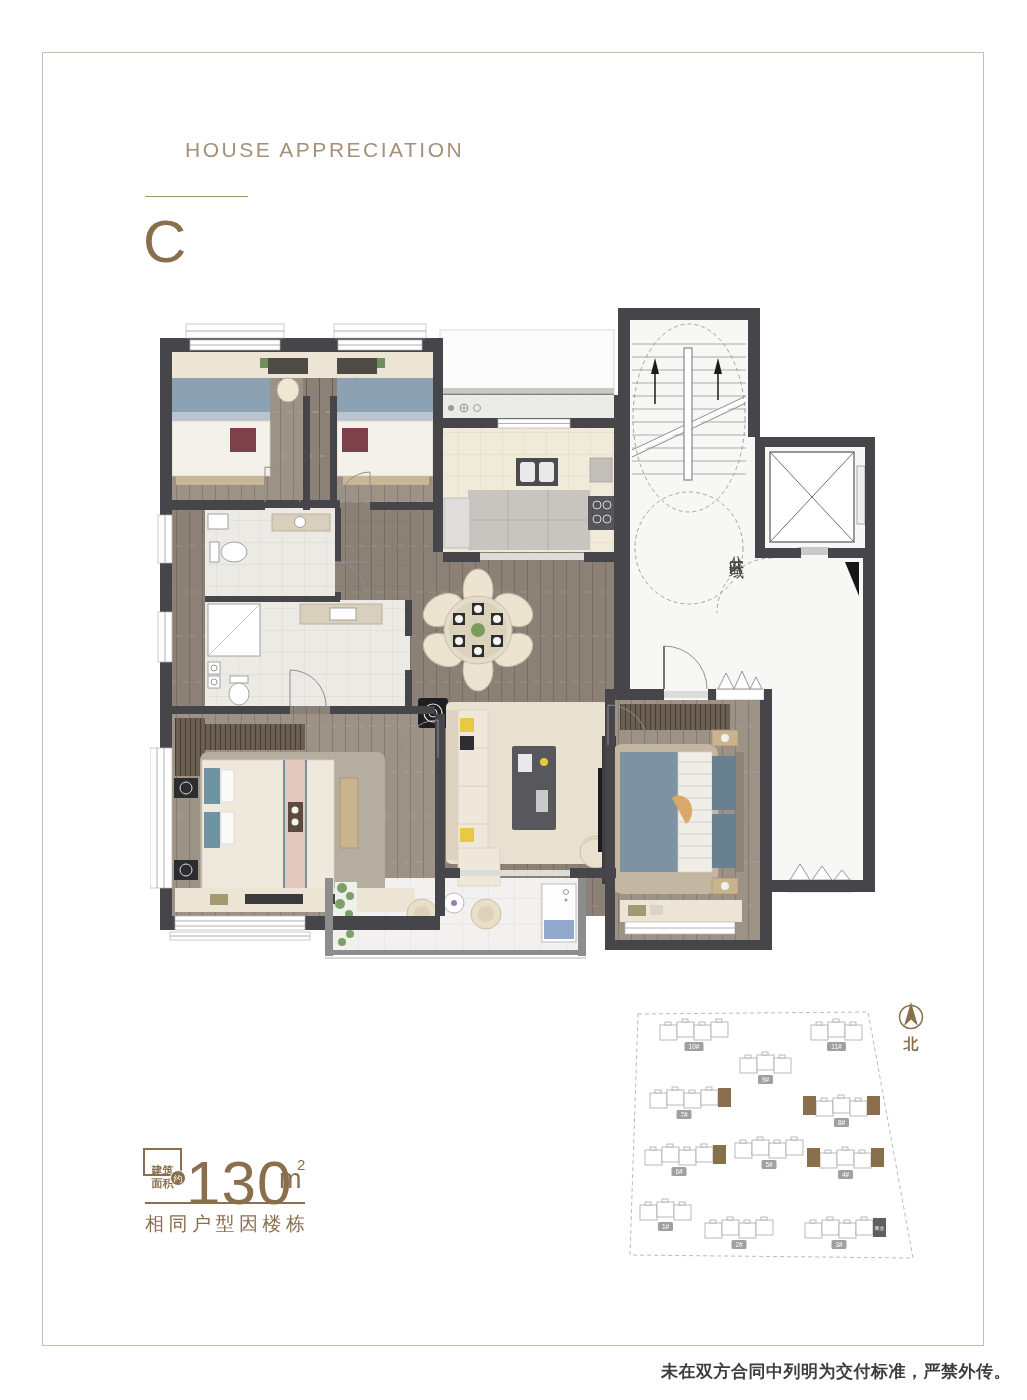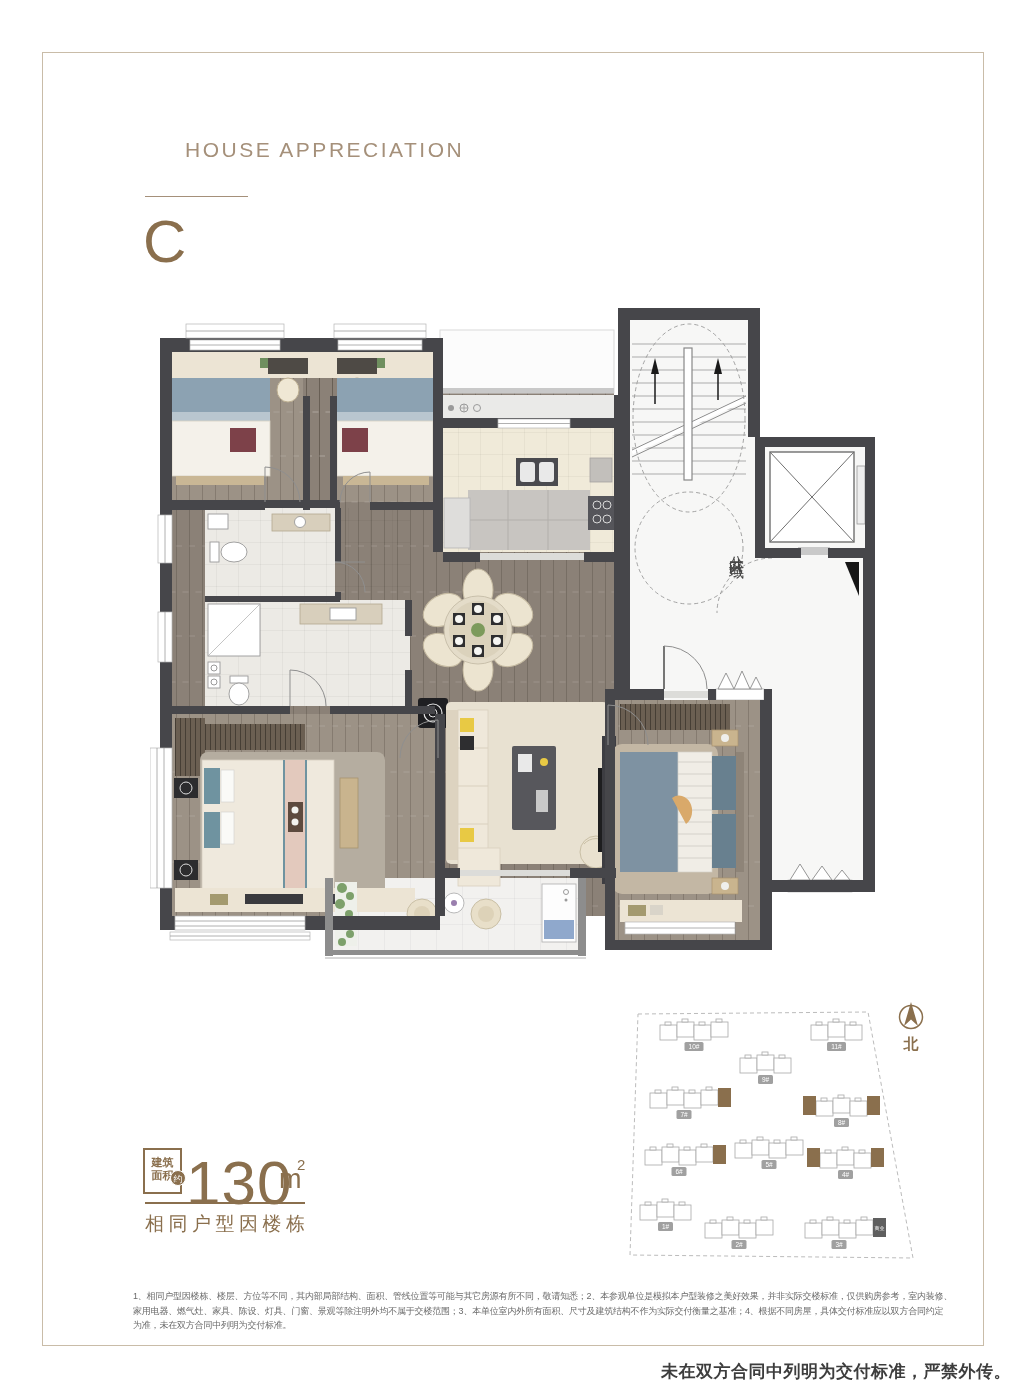--- a/index.html
+++ b/index.html
@@ -11,23 +11,23 @@
   #hdr-title{position:absolute;left:137px;top:138px;font-size:21px;letter-spacing:2.5px;
              color:#a5907a;font-weight:400;margin-left:48px;}
   #hdr-line{position:absolute;left:145px;top:196px;width:103px;height:1px;background:#a5907a;}
   #unit-letter{position:absolute;left:143px;top:212px;font-size:60px;font-weight:300;
                color:#8a6f4d;line-height:1;}
   
   #plan-wrap{position:absolute;left:150px;top:300px;width:725px;height:675px;}
   #siteplan-wrap{position:absolute;left:620px;top:1000px;width:320px;height:275px;}
   #north-wrap{position:absolute;left:893px;top:1002px;width:40px;height:56px;}
   
-  #area-box{position:absolute;left:143px;top:1148px;width:39px;height:46px;
+  #area-box{position:absolute;left:143px;top:1148px;width:39px;height:28px;
             border:2px solid #8a6f4d;box-sizing:border-box;text-align:center;
-            color:#8a6f4d;font-weight:700;font-size:11px;line-height:13px;padding-top:6px;}
+            color:#8a6f4d;font-weight:700;font-size:11px;line-height:13px;padding-top:14px;}
   #area-approx{position:absolute;left:170px;top:1170px;width:16px;height:16px;border-radius:50%;
             background:#8a6f4d;color:#fff;font-size:9px;line-height:16px;text-align:center;
             border:1px solid #fff;box-sizing:border-box;}
   #area-value{position:absolute;left:186px;top:1132px;color:#8a6f4d;font-weight:400;
             font-size:62px;line-height:62px;letter-spacing:1px;margin-top:20px;}
   #area-unit{position:absolute;left:279px;top:1164px;color:#8a6f4d;font-size:27px;font-weight:400;}
   #area-sup{position:absolute;left:297px;top:1156px;color:#8a6f4d;font-size:15px;font-weight:400;}
   #area-line{position:absolute;left:145px;top:1202px;width:160px;height:2px;background:#8a6f4d;}
   #area-layout{position:absolute;left:145px;top:1211px;color:#8a6f4d;font-size:19px;
             letter-spacing:4.5px;font-weight:500;}
@@ -587,20 +587,15 @@
     <div>建筑</div>
     <div>面积</div>
   </div>
   <div id="area-approx">约</div>
   <div id="area-value">130</div>
   <div id="area-unit">m</div>
   <div id="area-sup">2</div>
   <div id="area-line"></div>
   <div id="area-layout">相同户型因楼栋</div>
 
-  <div id="disclaimer">
-    <div>1、相同户型因楼栋、楼层、方位等不同，其内部局部结构、面积、管线位置等可能与其它房源有所不同，敬请知悉；2、本参观单位是模拟本户型装修之美好效果，并非实际交楼标准，仅供购房参考，室内装修、</div>
-    <div>家用电器、燃气灶、家具、陈设、灯具、门窗、景观等除注明外均不属于交楼范围；3、本单位室内外所有面积、尺寸及建筑结构不作为实际交付衡量之基准；4、根据不同房屋，具体交付标准应以双方合同约定</div>
-    <div>为准，未在双方合同中列明为交付标准。</div>
-  </div>
 
   <div id="footer-notice">未在双方合同中列明为交付标准，严禁外传。</div>
 </div>
 
 </body></html>

